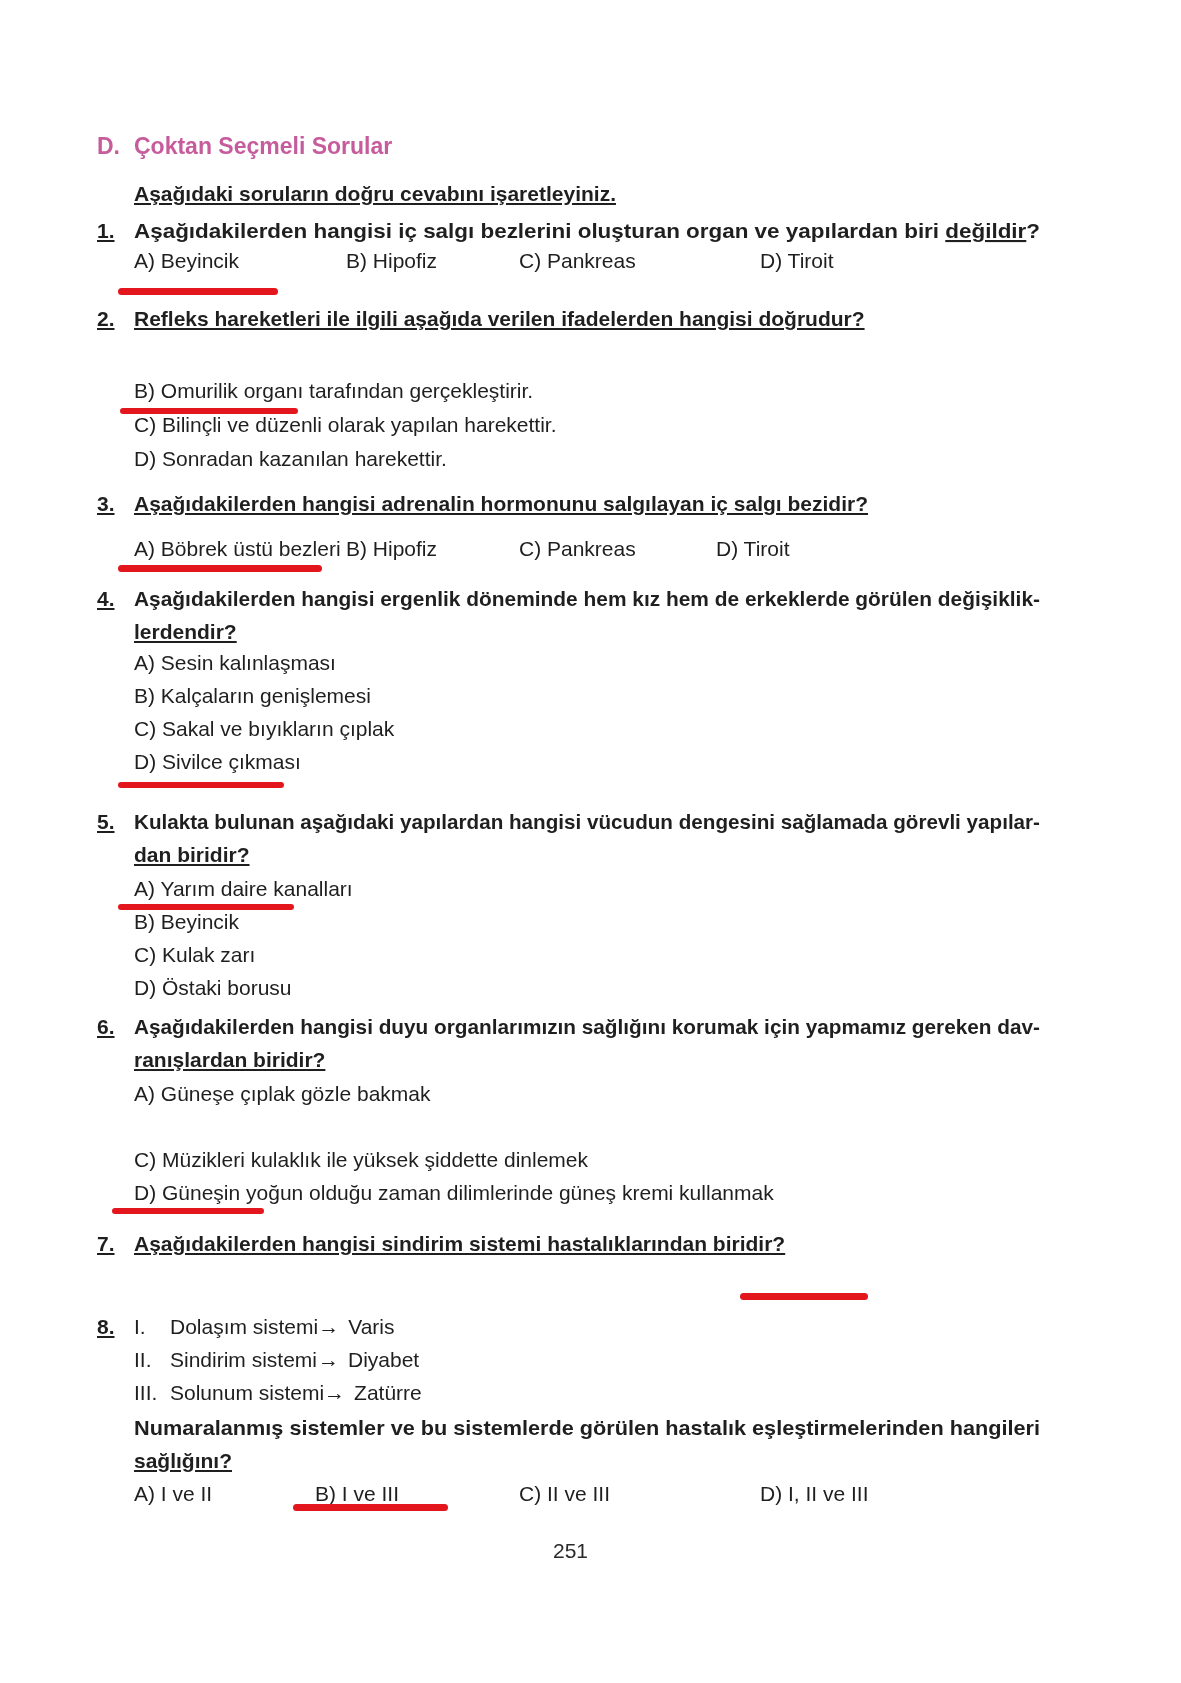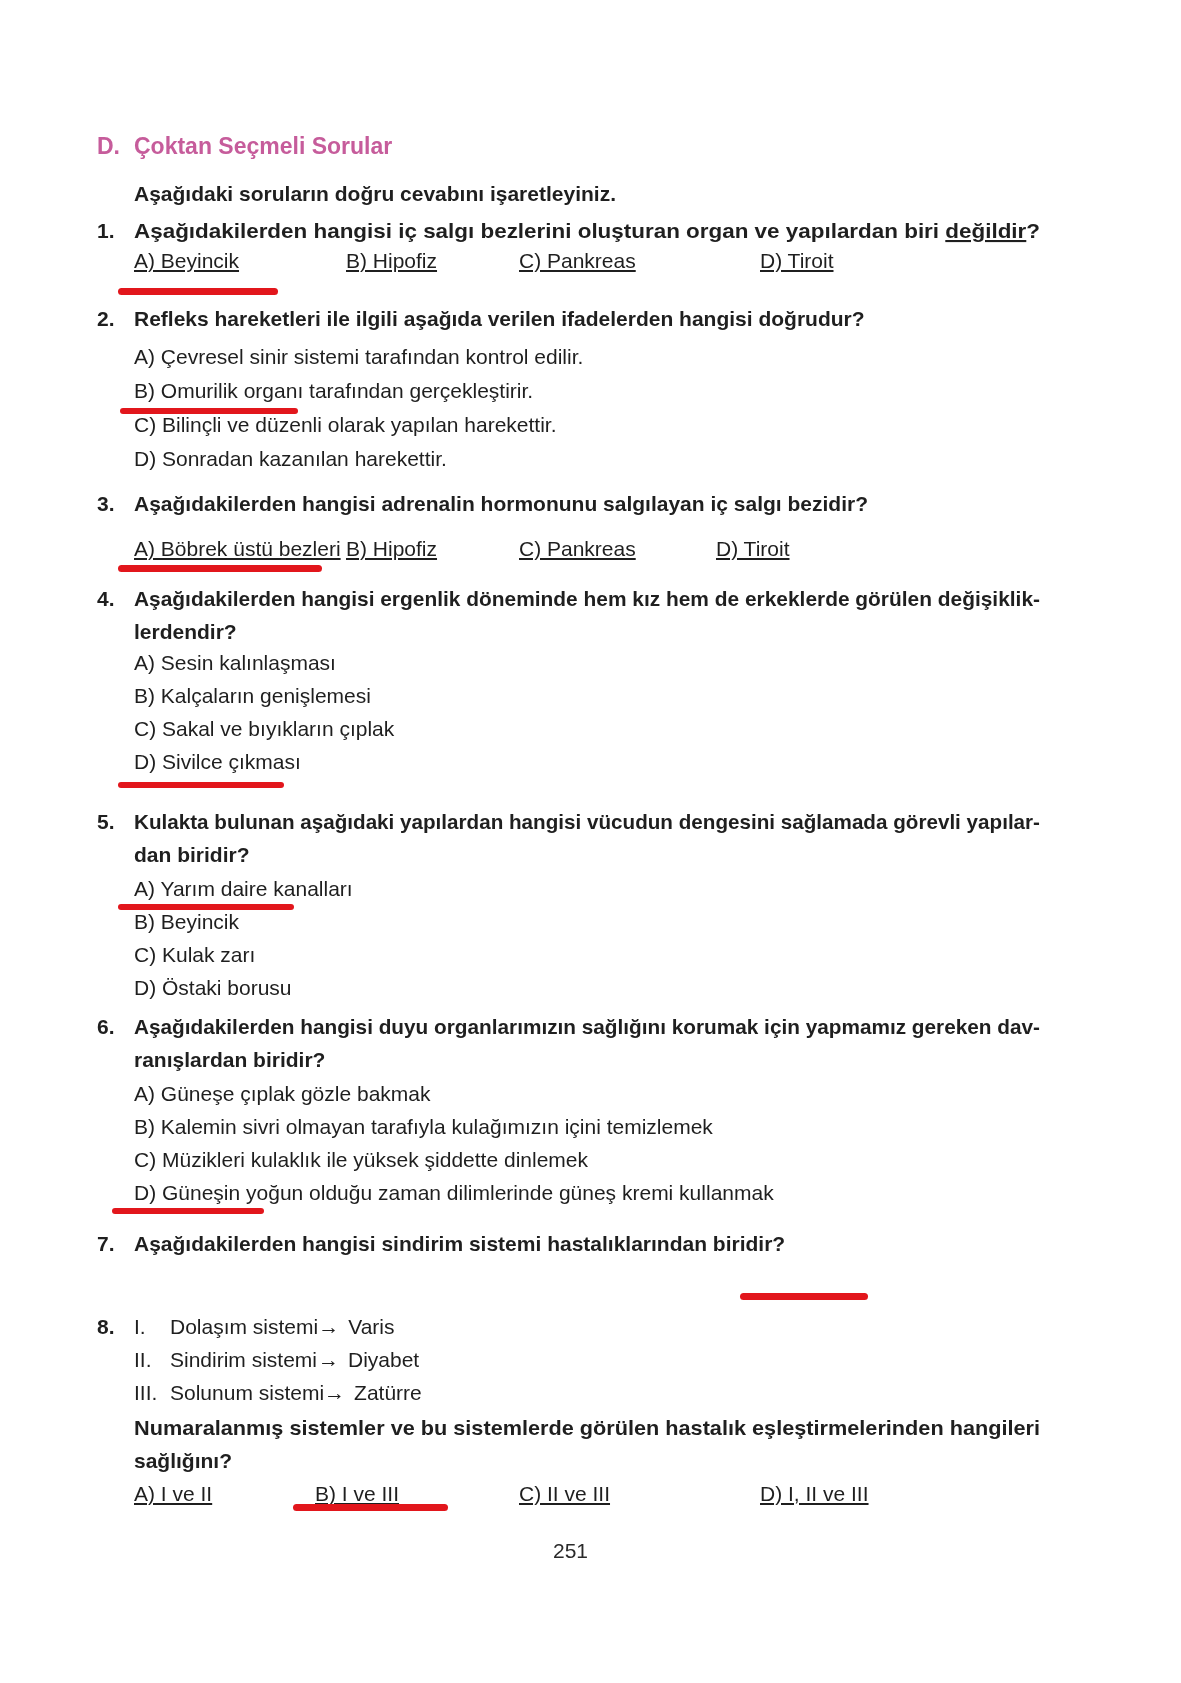--- a/index.html
+++ b/index.html
@@ -1,22 +1,22 @@
 <!DOCTYPE html>
 <html><head>
 <meta charset="utf-8">
 <style>
   html,body{margin:0;padding:0;background:#ffffff;}
   .page{position:relative;width:1181px;height:1683px;background:#ffffff;overflow:hidden;
         font-family:"Liberation Sans","DejaVu Sans",sans-serif;color:#1f1f1f;}
   .ln{position:absolute;font-size:21px;line-height:26px;white-space:nowrap;}
-  .b{font-weight:bold;}
+  .b{font-weight:bold;text-decoration:underline;}
   .hdr{font-size:23px;font-weight:bold;color:#c65c9b;}
   .bar{position:absolute;height:7px;background:#e2161c;border-radius:4px;}
-  .optrow{display:flex;text-decoration:underline;}
+  .optrow{display:flex;}
   .oc{flex:0 0 auto;}
   .w212{min-width:212px}.w173{min-width:173px}.w241{min-width:241px}
   .w181{min-width:181px}.w204{min-width:204px}.w197{min-width:197px}
   .inum{display:inline-block;min-width:36px;}
   .isys{display:inline-block;min-width:148px;}
   .iarr{display:inline-block;min-width:30px;}
   .jl{position:absolute;overflow:visible;}
   .jl text{font-family:"Liberation Sans","DejaVu Sans",sans-serif;font-weight:bold;
            font-size:21px;fill:#1f1f1f;white-space:pre;}
   .u2{text-decoration:underline;}
@@ -39,21 +39,20 @@
   <div class="ln optrow" style="top:248px;left:134px;width:906px">
     <span class="oc w212">A) Beyincik</span>
     <span class="oc w173">B) Hipofiz</span>
     <span class="oc w241">C) Pankreas</span>
     <span class="oc">D) Tiroit</span>
   </div>
   <div class="bar" style="left:118px;top:288px;width:160px"></div>
 
   <div class="ln b" style="top:306px;left:97px">2.</div>
   <div class="ln b" style="top:306px;left:134px">Refleks hareketleri ile ilgili aşağıda verilen ifadelerden hangisi doğrudur?</div>
-  <div class="ln" style="top:344px;left:134px">A) Çevresel sinir sistemi tarafından kontrol edilir.</div>
   <div class="ln" style="top:378px;left:134px">B) Omurilik organı tarafından gerçekleştirir.</div>
   <div class="bar" style="left:120px;top:408px;width:178px;height:6px"></div>
   <div class="ln" style="top:412px;left:134px">C) Bilinçli ve düzenli olarak yapılan harekettir.</div>
   <div class="ln" style="top:446px;left:134px">D) Sonradan kazanılan harekettir.</div>
 
   <div class="ln b" style="top:491px;left:97px">3.</div>
   <div class="ln b" style="top:491px;left:134px">Aşağıdakilerden hangisi adrenalin hormonunu salgılayan iç salgı bezidir?</div>
   <div class="ln optrow" style="top:536px;left:134px;width:906px">
     <span class="oc w212">A) Böbrek üstü bezleri</span>
     <span class="oc w173">B) Hipofiz</span>
@@ -83,21 +82,20 @@
   <div class="ln" style="top:909px;left:134px">B) Beyincik</div>
   <div class="ln" style="top:942px;left:134px">C) Kulak zarı</div>
   <div class="ln" style="top:975px;left:134px">D) Östaki borusu</div>
 
   <div class="ln b" style="top:1014px;left:97px">6.</div>
   <svg class="jl" style="left:134px;top:1014px" width="906" height="30">
     <text x="0" y="20" textLength="906" lengthAdjust="spacingAndGlyphs">Aşağıdakilerden hangisi duyu organlarımızın sağlığını korumak için yapmamız gereken dav-</text>
   </svg>
   <div class="ln b" style="top:1047px;left:134px">ranışlardan biridir?</div>
   <div class="ln" style="top:1081px;left:134px">A) Güneşe çıplak gözle bakmak</div>
-  <div class="ln" style="top:1114px;left:134px">B) Kalemin sivri olmayan tarafıyla kulağımızın içini temizlemek</div>
   <div class="ln" style="top:1180px;left:134px">D) Güneşin yoğun olduğu zaman dilimlerinde güneş kremi kullanmak</div>
   <div class="ln" style="top:1147px;left:134px">C) Müzikleri kulaklık ile yüksek şiddette dinlemek</div>
   <div class="bar" style="left:112px;top:1208px;width:152px;height:6px"></div>
 
   <div class="ln b" style="top:1231px;left:97px">7.</div>
   <div class="ln b" style="top:1231px;left:134px">Aşağıdakilerden hangisi sindirim sistemi hastalıklarından biridir?</div>
   <div class="bar" style="left:740px;top:1293px;width:128px"></div>
 
   <div class="ln b" style="top:1314px;left:97px">8.</div>
   <div class="ln" style="top:1314px;left:134px">

